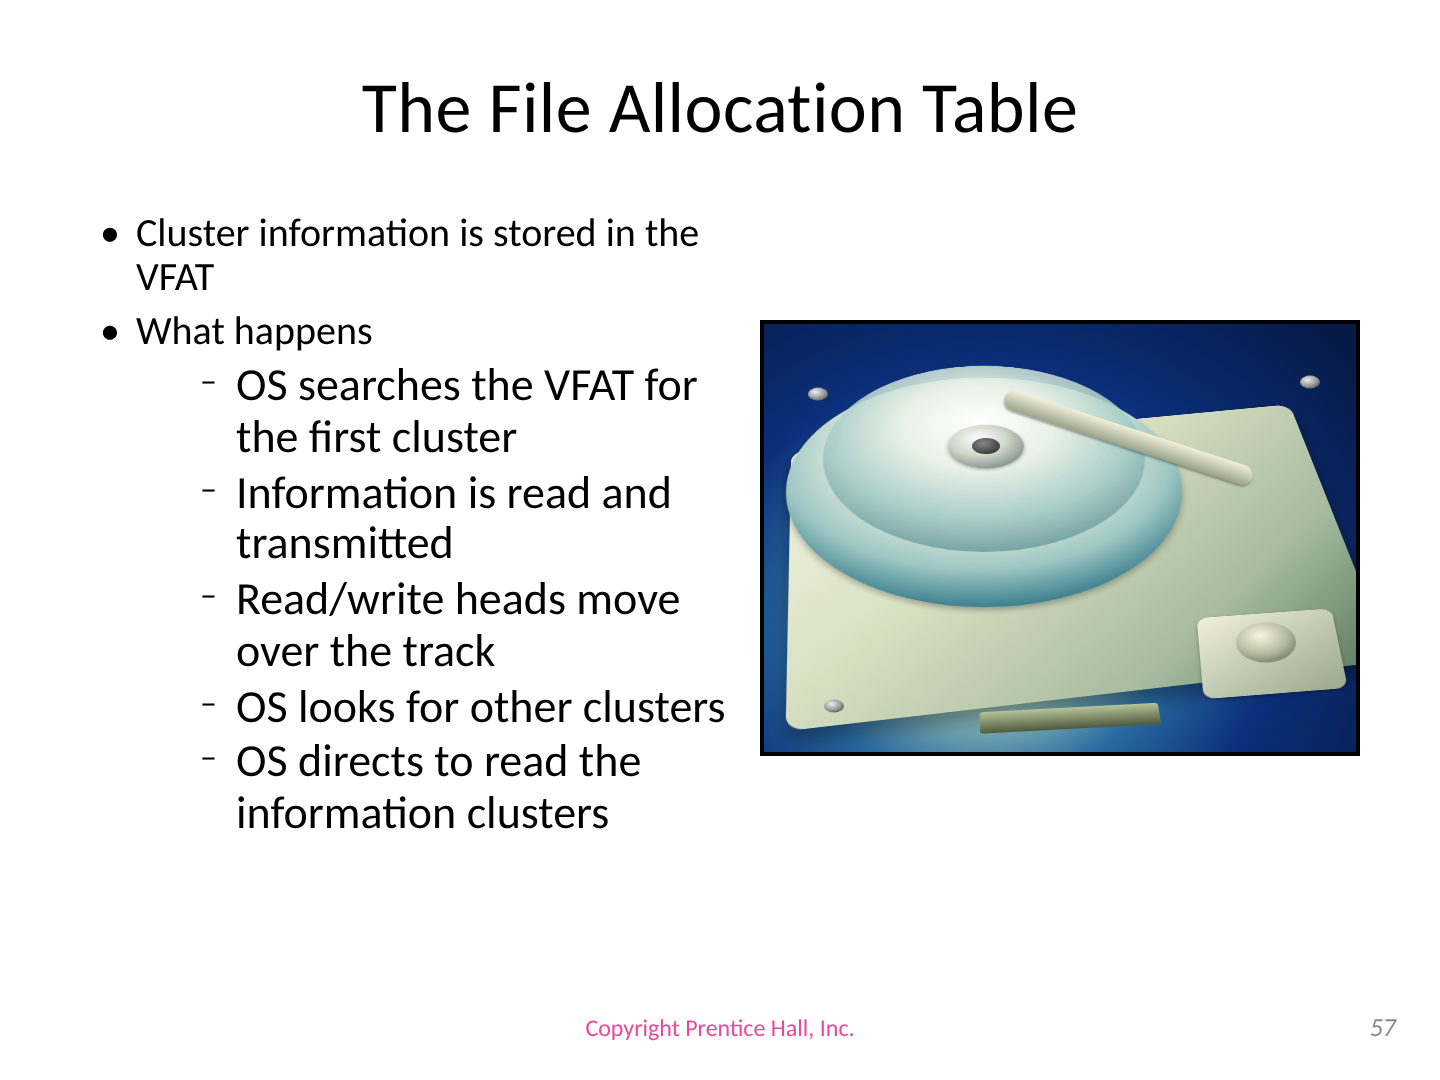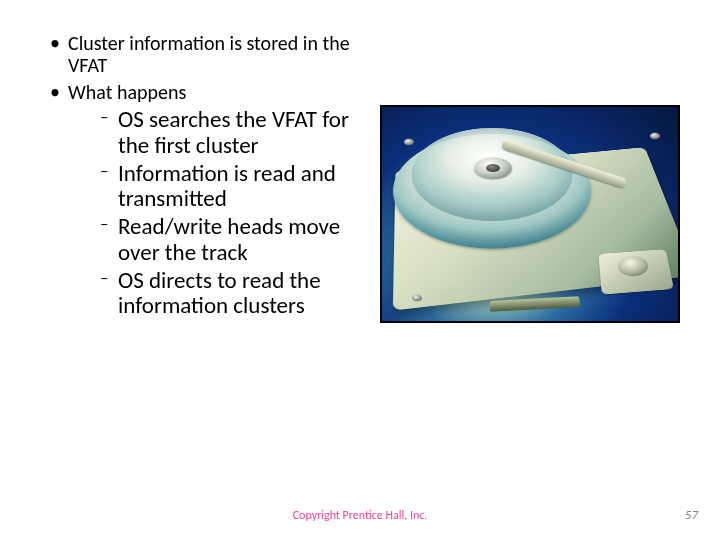--- a/index.html
+++ b/index.html
@@ -20,21 +20,21 @@
   }
   .title {
     text-align: center;
     font-size: 36px;
     font-weight: 400;
     margin-bottom: 30px;
     letter-spacing: 0.2px;
   }
   .content-row {
     display: flex;
-    align-items: flex-end;
+    align-items: center;
     gap: 16px;
   }
   .text-col {
     flex: 1 1 54%;
   }
   .bullet-l1 {
     list-style: none;
     margin: 0;
     padding: 0;
   }
@@ -194,32 +194,34 @@
     font-size: 13px;
     color: #888;
     font-style: italic;
   }
 </style>
 </head>
 <body>
 
 <div class="slide">
 
+  <h1 class="title">The File Allocation Table</h1>
 
   <div class="content-row">
 
     <div class="text-col">
       <ul class="bullet-l1">
         <li>Cluster information is stored in the VFAT</li>
         <li>
           <span>What happens</span>
           <ul class="bullet-l2">
             <li>OS searches the VFAT for the first cluster</li>
             <li>Information is read and transmitted</li>
             <li>Read/write heads move over the track</li>
+            <li>OS looks for other clusters</li>
             <li>OS directs to read the information clusters</li>
           </ul>
         </li>
       </ul>
     </div>
 
     <div class="image-col">
       <div class="hdd-image" aria-label="hard-disk-drive-open-view">
         <div class="hdd-bg-grad"></div>
         <div class="hdd-base"></div>

